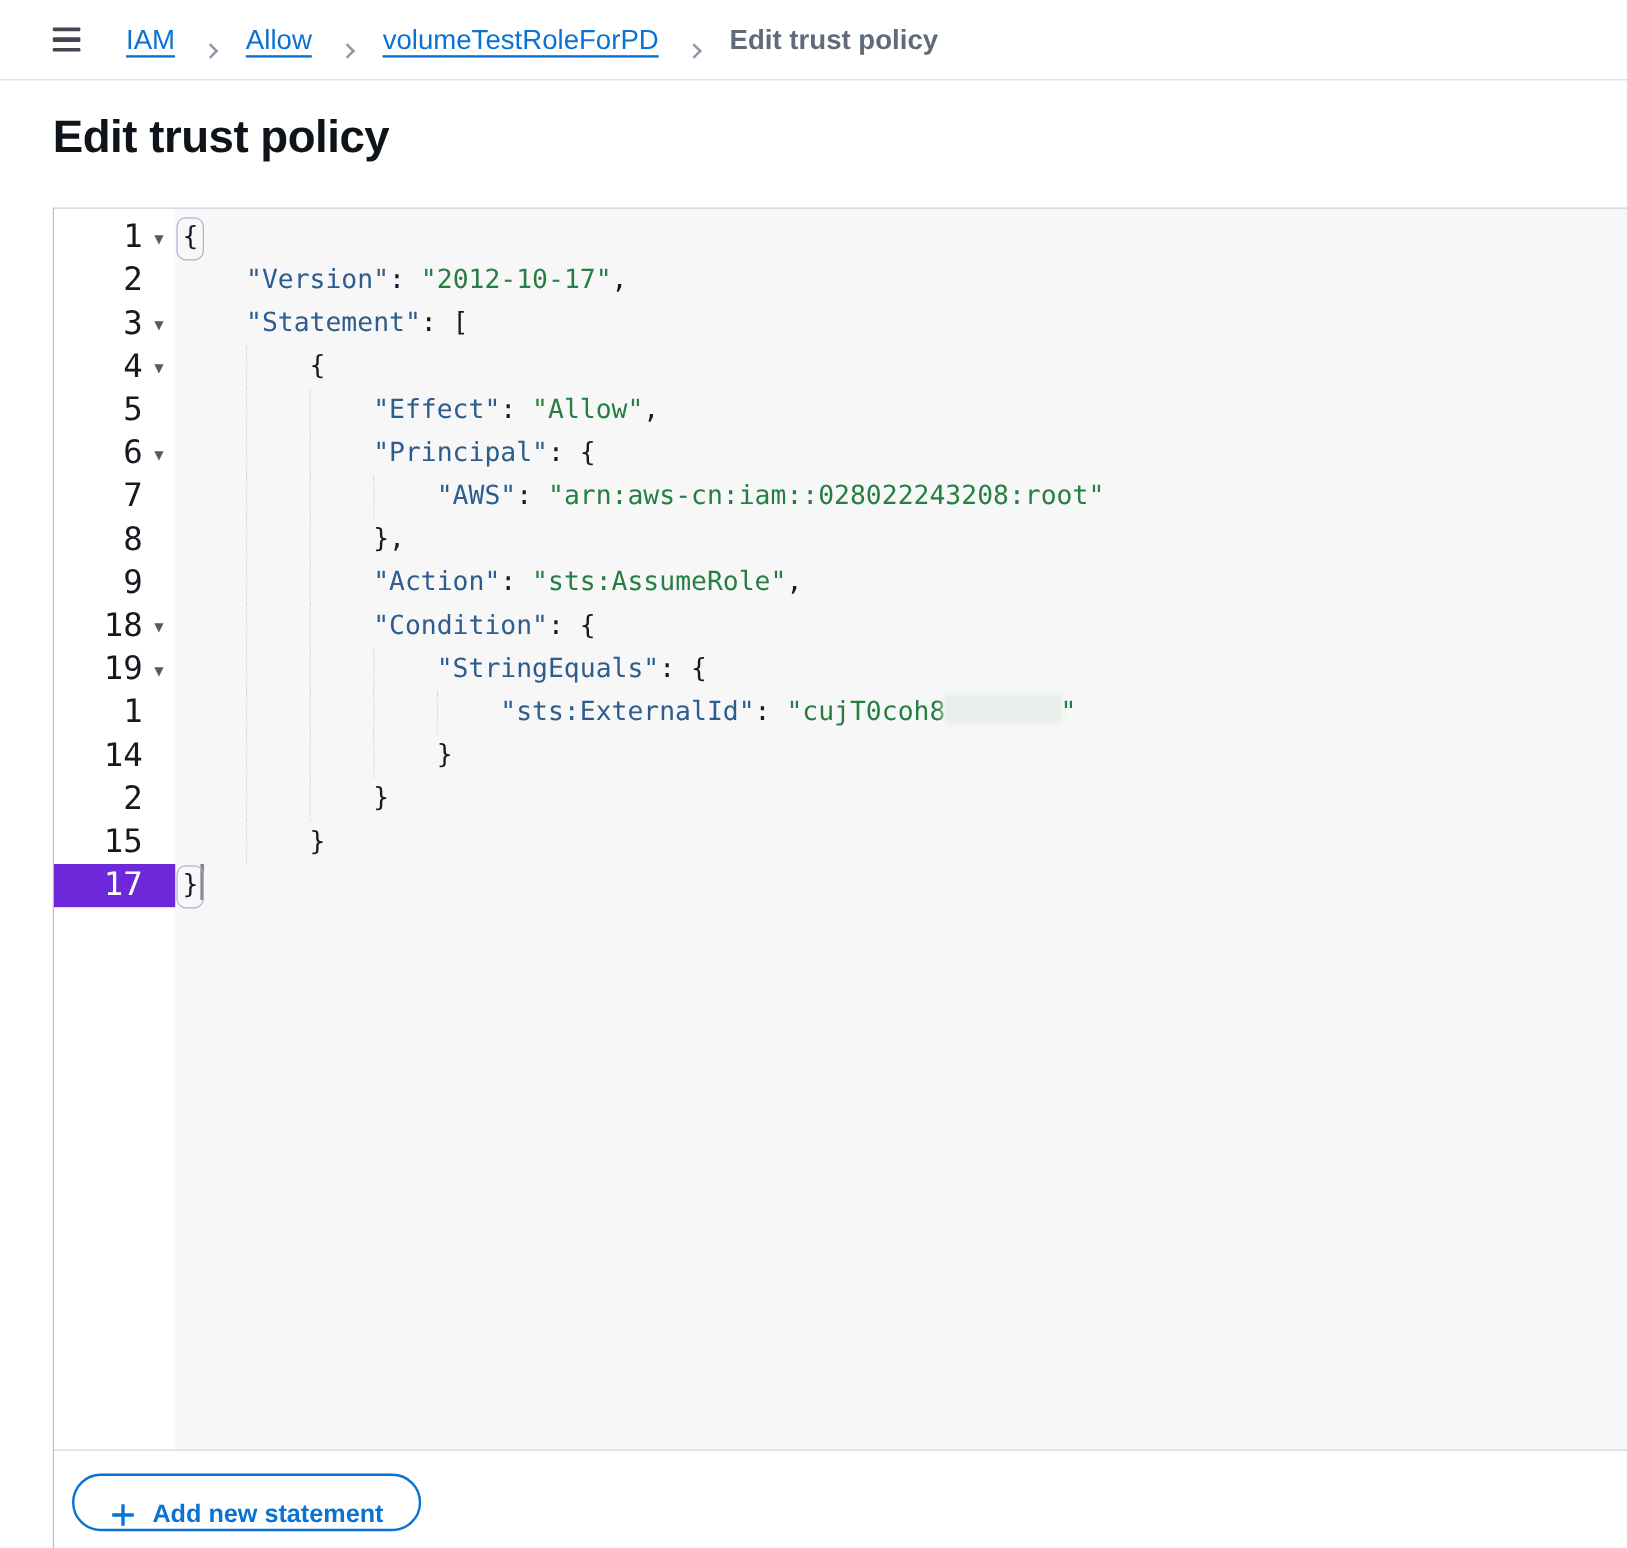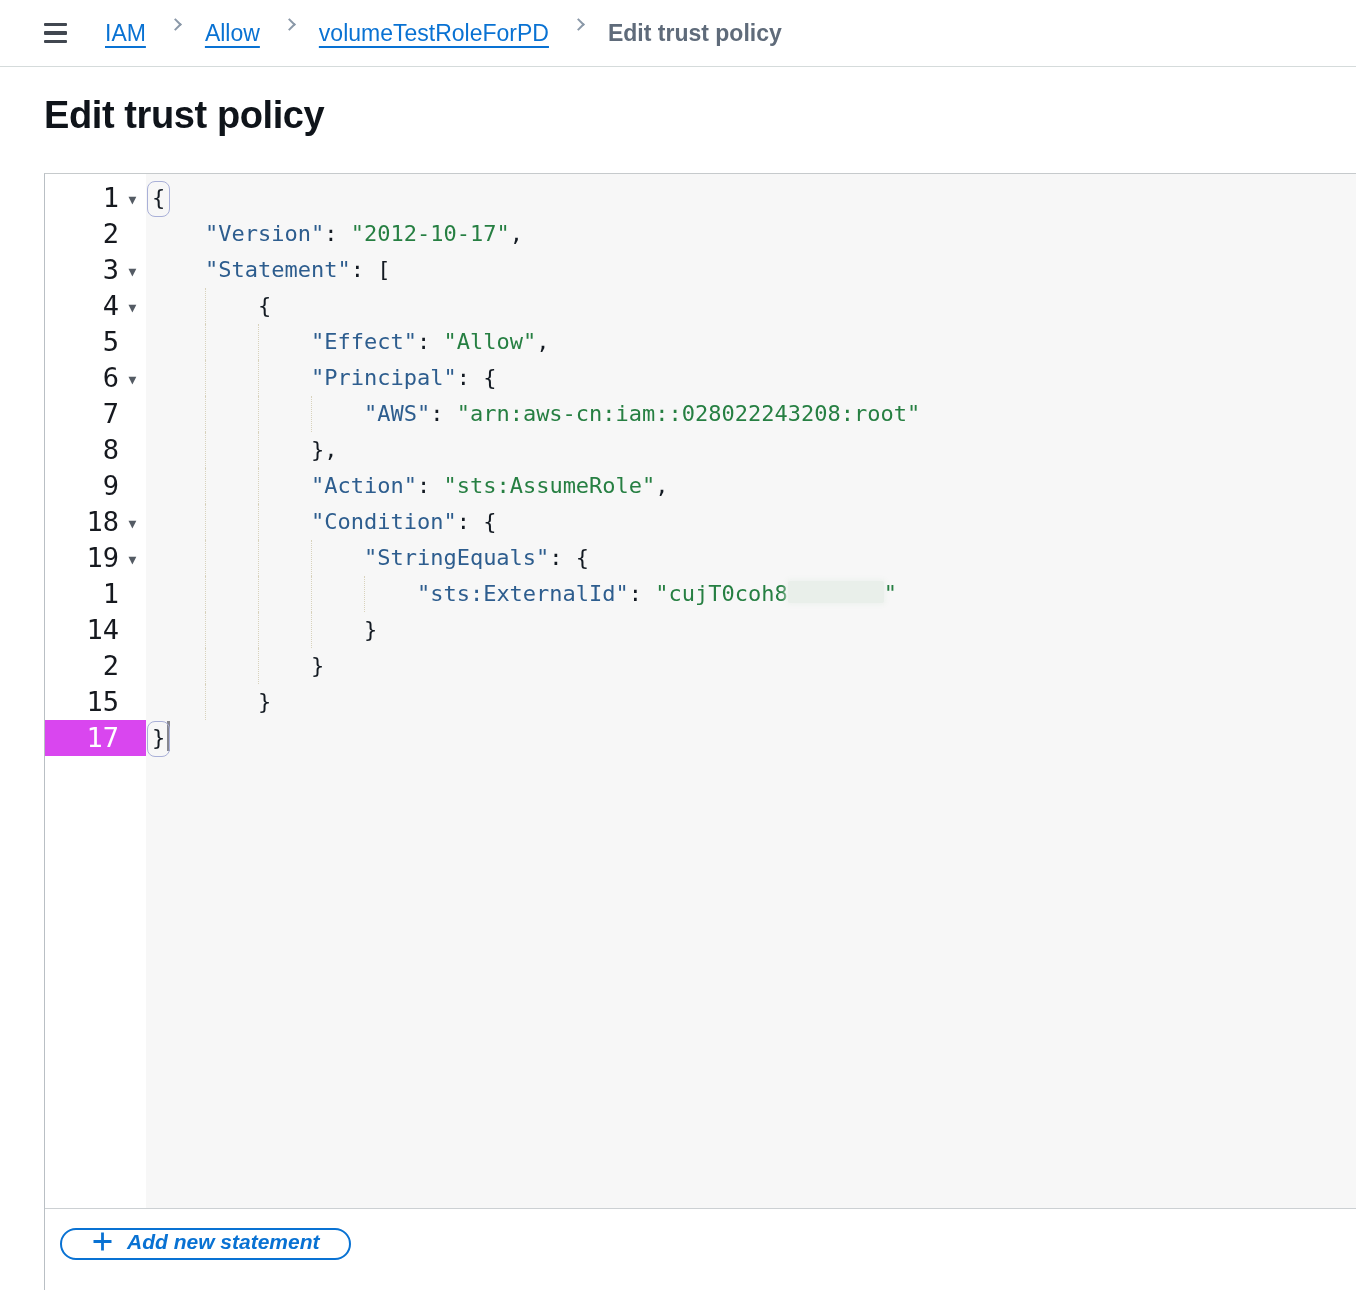--- a/index.html
+++ b/index.html
@@ -6,21 +6,21 @@
   html,body { width:1356px; height:1290px; background:#fff; overflow:hidden;
               font-family:"Liberation Sans", sans-serif; }
 
   
   .topbar { position:absolute; left:0; top:0; width:1356px; height:67px;
             background:#fff; border-bottom:1px solid #d5dbdb;
             display:flex; align-items:center; }
   .menu-btn { margin-left:44px; width:24px; height:22px; display:flex;
               flex-direction:column; justify-content:center; gap:5px; cursor:pointer; }
   .menu-btn i { display:block; width:23px; height:3.4px; background:#414750; border-radius:1px; }
-  .breadcrumb { display:flex; align-items:flex-start; gap:23px; margin-left:37px; font-size:23px; }
+  .breadcrumb { display:flex; align-items:flex-end; gap:23px; margin-left:37px; font-size:23px; }
   .crumb-link { color:#0972d3; text-decoration:underline; text-underline-offset:5px;
                 text-decoration-thickness:2px; cursor:pointer; }
   .crumb-current { color:#5f6b7a; font-weight:700; }
   .chev { width:9px; height:9px; border-top:2.6px solid #8a98a8; border-right:2.6px solid #8a98a8;
           transform:rotate(45deg); display:inline-block; margin:0 2px; }
 
   
   .page-title { position:absolute; left:44px; top:94px; font-size:38px; font-weight:700;
                 color:#0f141a; letter-spacing:-0.4px; }
 
@@ -29,42 +29,42 @@
                  border-left:1px solid #b9bfc4; border-top:1px solid #c6cacc; background:#fff; }
   .editor-area { position:absolute; left:0; top:0; right:0; height:1034px; }
   .gutter-bg { position:absolute; left:0; top:0; width:101px; height:1034px; background:#ffffff; }
   .code-bg   { position:absolute; left:101px; right:0; top:0; height:1034px; background:#f7f7f7; }
   .rows { position:absolute; left:0; top:6px; right:0; }
   .ed-row { display:flex; height:36px; }
   .gut { width:101px; display:flex; align-items:center;
          font-family:"DejaVu Sans Mono", monospace; font-size:27px; color:#16191f; cursor:pointer; }
   .gut .num { flex:1; text-align:right; line-height:36px; }
   .gut .fold { width:27px; text-align:center; font-size:13px; color:#545b64; padding-top:3px; }
-  .gut.active { background:#d946ef; }
+  .gut.active { background:#6d28d9; }
   .gut.active .num { color:#ffffff; }
   .code { flex:1; font-family:"DejaVu Sans Mono", monospace; font-size:22px; line-height:36px;
           white-space:pre; position:relative; padding-left:6px; color:#131a22; cursor:text; }
   .tk-k { color:#2d5d8e; }
   .tk-v { color:#267f42; }
   .guide { position:absolute; top:0; height:36px; border-left:1px dotted #d8d2bc; }
   .ba { position:relative; }
   .ba::after { content:""; position:absolute; left:-5px; right:-5px; top:-4px; bottom:-7px;
                border:1.5px solid #a9b0d8; border-radius:8px; }
   .cursor { display:inline-block; width:2.5px; height:30px; background:#87878f;
             vertical-align:-6px; margin-left:2px; }
   .redact { display:inline-block; width:96px; height:22px; background:#e9efea;
             border-radius:2px; vertical-align:-2px; box-shadow:0 0 5px 2px #eef2ef; }
 
   .editor-divider { position:absolute; top:1034px; left:0; right:0; border-top:1px solid #ccd0d3; }
   .editor-footer { position:absolute; top:1035px; left:0; right:0; bottom:0;
                    background:#fff; padding:19px 15px; }
-  .add-btn { display:inline-flex; align-items:flex-start; gap:13px; height:32px;
+  .add-btn { display:inline-flex; align-items:flex-end; gap:13px; height:48px;
              border:2px solid #0972d3; border-radius:25px; background:#fff;
              color:#0972d3; font-weight:700; font-size:21px; padding:0 29px;
-             font-family:"Liberation Sans", sans-serif; cursor:pointer;font-style:italic; }
+             font-family:"Liberation Sans", sans-serif; cursor:pointer; }
 </style>
 </head>
 <body>
 
 <div class="topbar">
   <div class="menu-btn">
       <i></i>
       <i></i>
       <i></i>
     </div>

